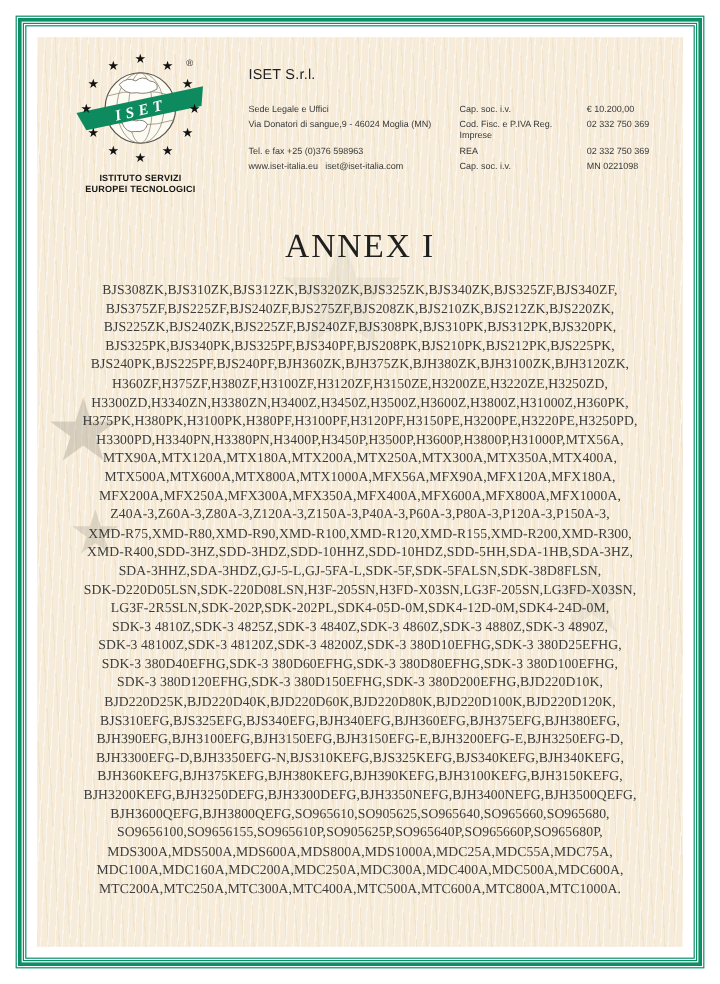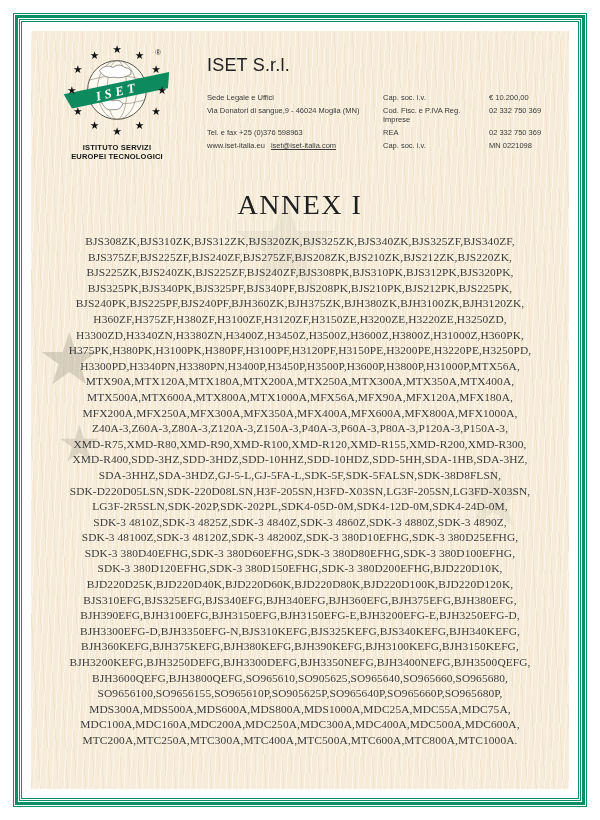--- a/index.html
+++ b/index.html
@@ -24,23 +24,23 @@
   .wm{position:absolute;color:#8f897b;line-height:1;pointer-events:none;}
   .wm1{left:6px;top:292px;font-size:72px;opacity:.30;}
   .wm2{left:26px;top:388px;font-size:50px;opacity:.26;}
   .wm3{left:196px;top:148px;font-size:130px;opacity:.09;}
   .wm4{right:38px;top:424px;font-size:84px;opacity:.10;}
   
   .header{display:flex;position:relative;}
   .logo-block{width:148px;flex:0 0 148px;text-align:center;padding-top:4px;}
   .logo-caption{font-size:7.5px;font-weight:bold;color:#151515;line-height:9px;letter-spacing:.2px;margin-top:0;}
   .header-info{flex:1;padding:18px 4px 0 16px;}
-  .company-name{font-size:18px;color:#222222;margin-bottom:17px;letter-spacing:.2px;}
+  .company-name{font-size:12px;color:#222222;margin-bottom:17px;letter-spacing:.2px;}
   .info-grid{display:grid;grid-template-columns:176px 106px 1fr;row-gap:4px;font-size:7.5px;color:#3a3a3a;line-height:9px;}
-  .email{text-decoration:underline;margin-left:6px;text-align:center;}
+  .email{margin-left:6px;text-align:center;}
   
   .annex-title{
     text-align:center;font-family:"Liberation Serif", serif;font-size:28px;color:#1f1f1f;
     letter-spacing:1.5px;margin-top:28px;position:relative;
   }
   .model-list{
     margin-top:13px;text-align:center;position:relative;
     font-family:"Liberation Serif", serif;font-size:11.4px;line-height:15.6px;
     color:#3c3c3c;letter-spacing:.1px;white-space:nowrap;
   }

